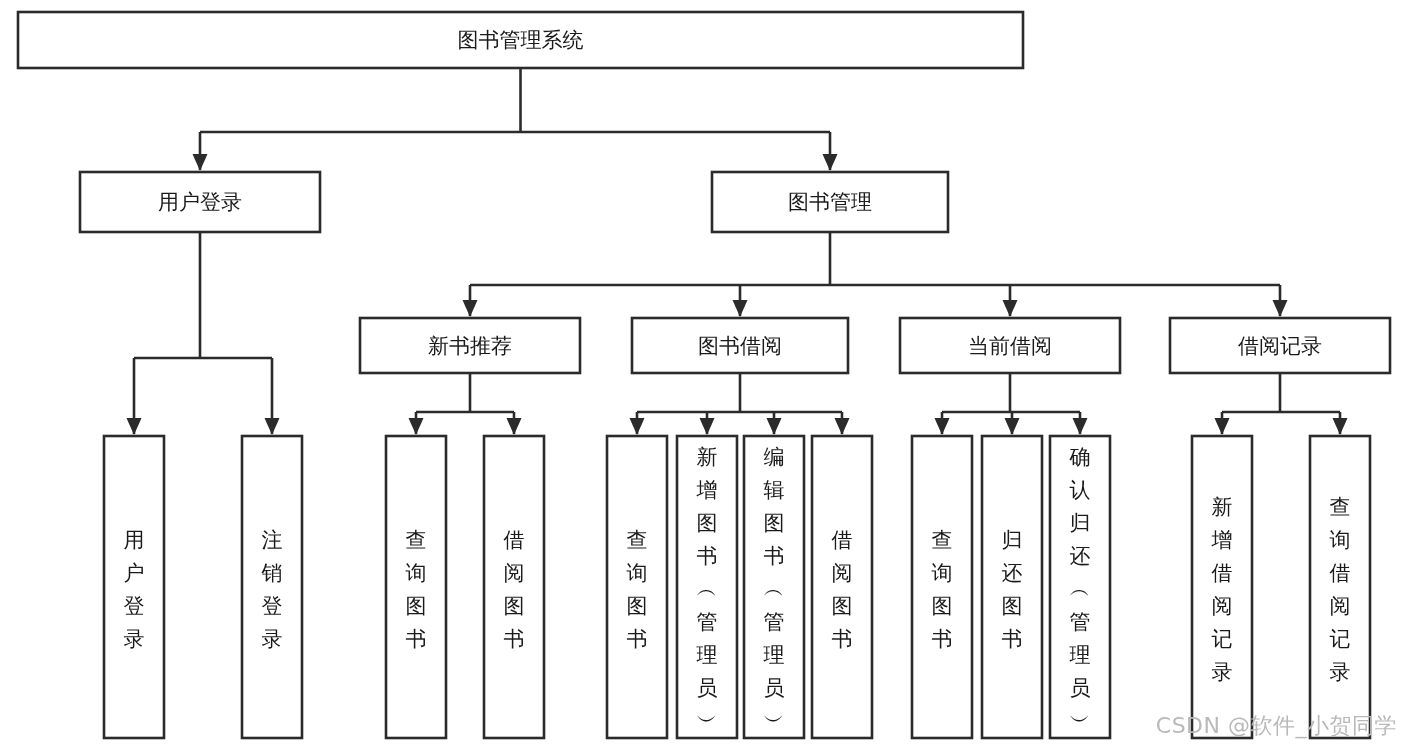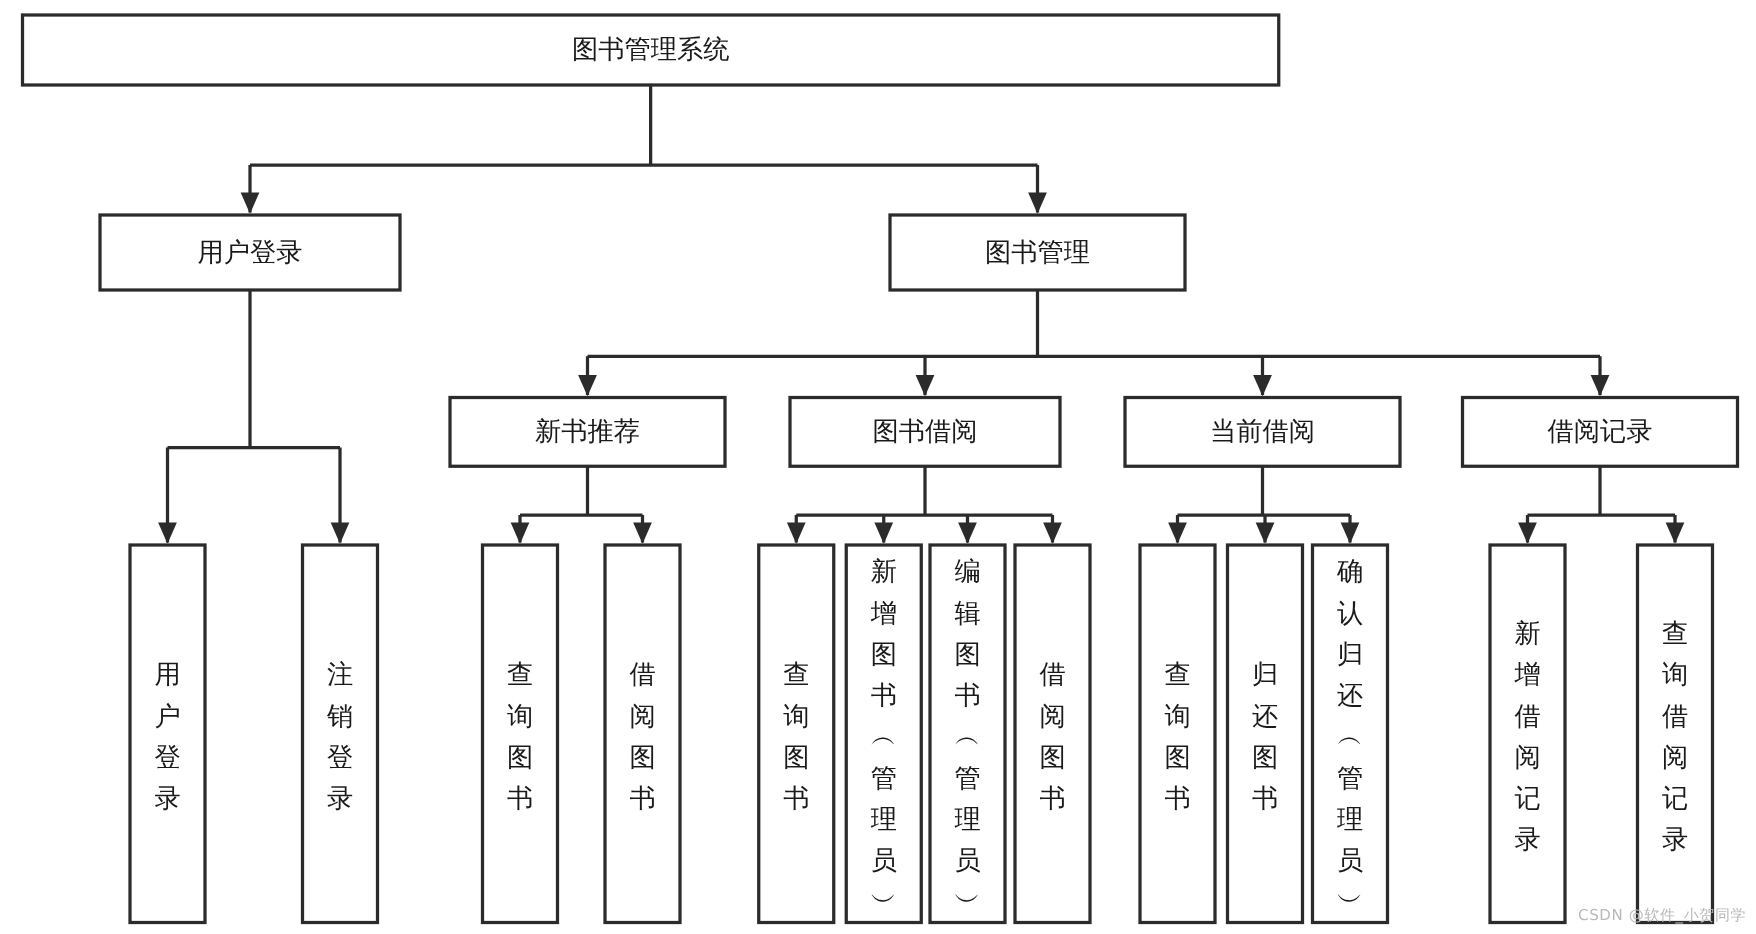--- a/index.html
+++ b/index.html
@@ -54,21 +54,21 @@
     fill: #1a1a1a;
     font-family: "DejaVu Sans", "Liberation Sans", sans-serif;
     font-size: 21px;
     text-anchor: middle;
   }
   .watermark-text {
     position: absolute;
     right: 8px;
     bottom: 6px;
     color: #b9b9b9;
-    font-size: 12px;
+    font-size: 22px;
     font-family: "DejaVu Sans", "Liberation Sans", sans-serif;
     letter-spacing: 0.5px;
     white-space: nowrap;
     user-select: none;
   }
 </style>
 </head>
 <body>
 
 <div id="diagram-root">

